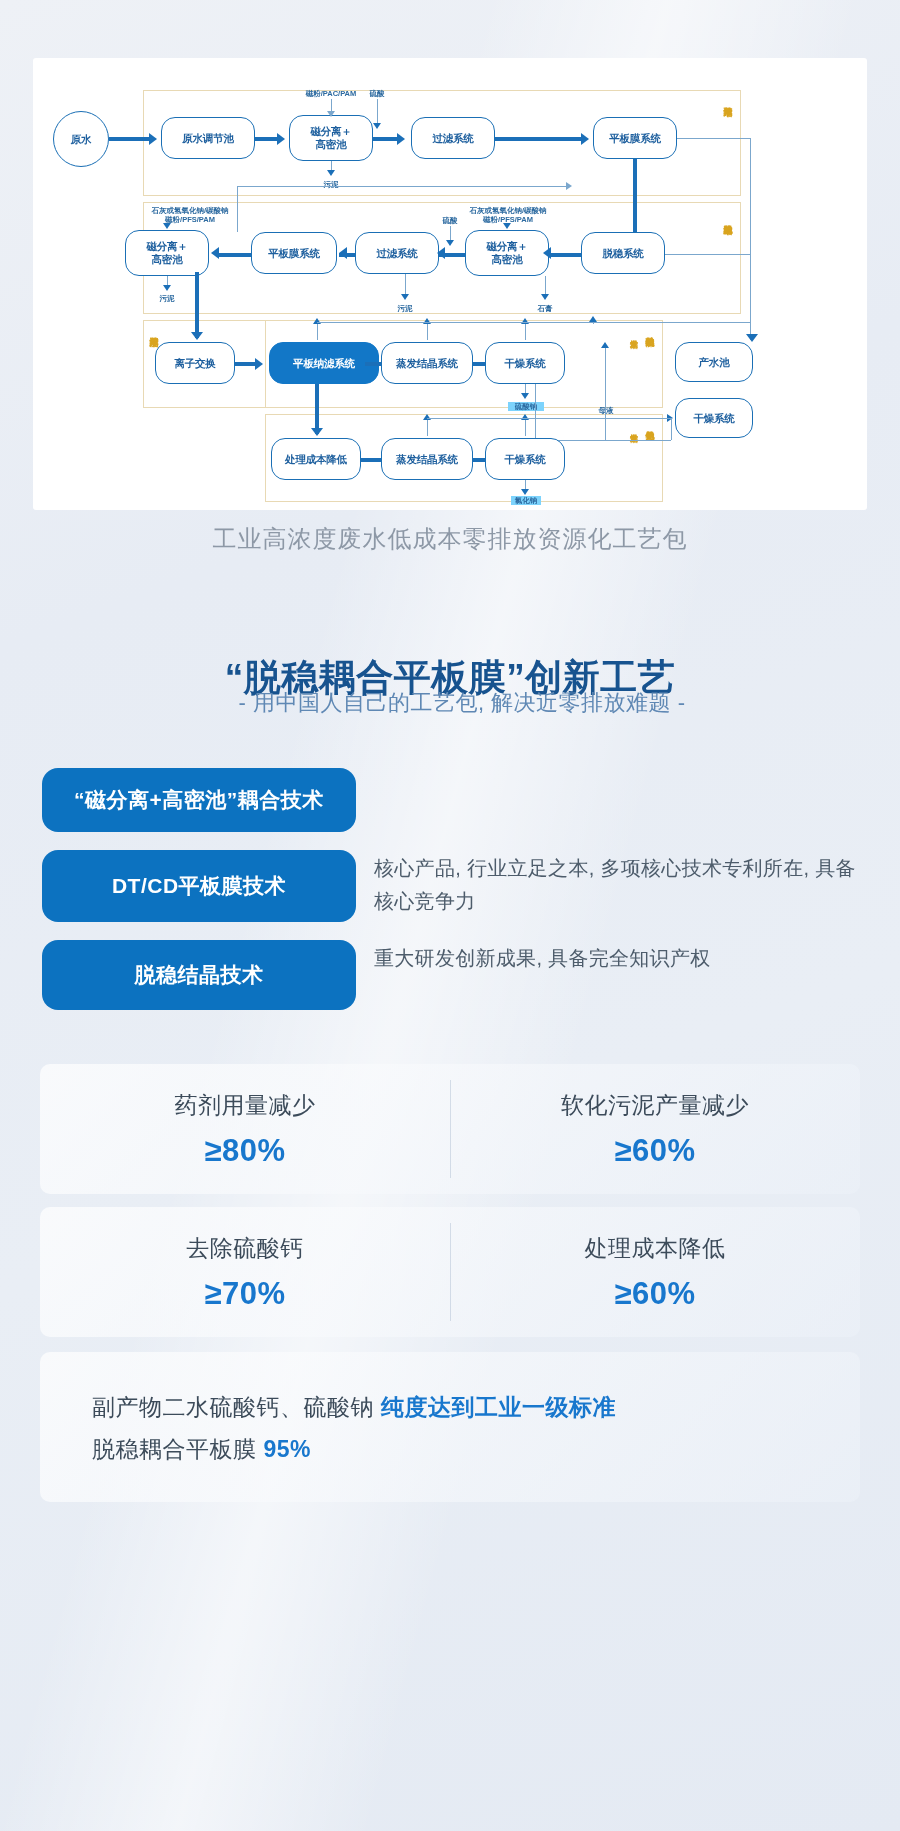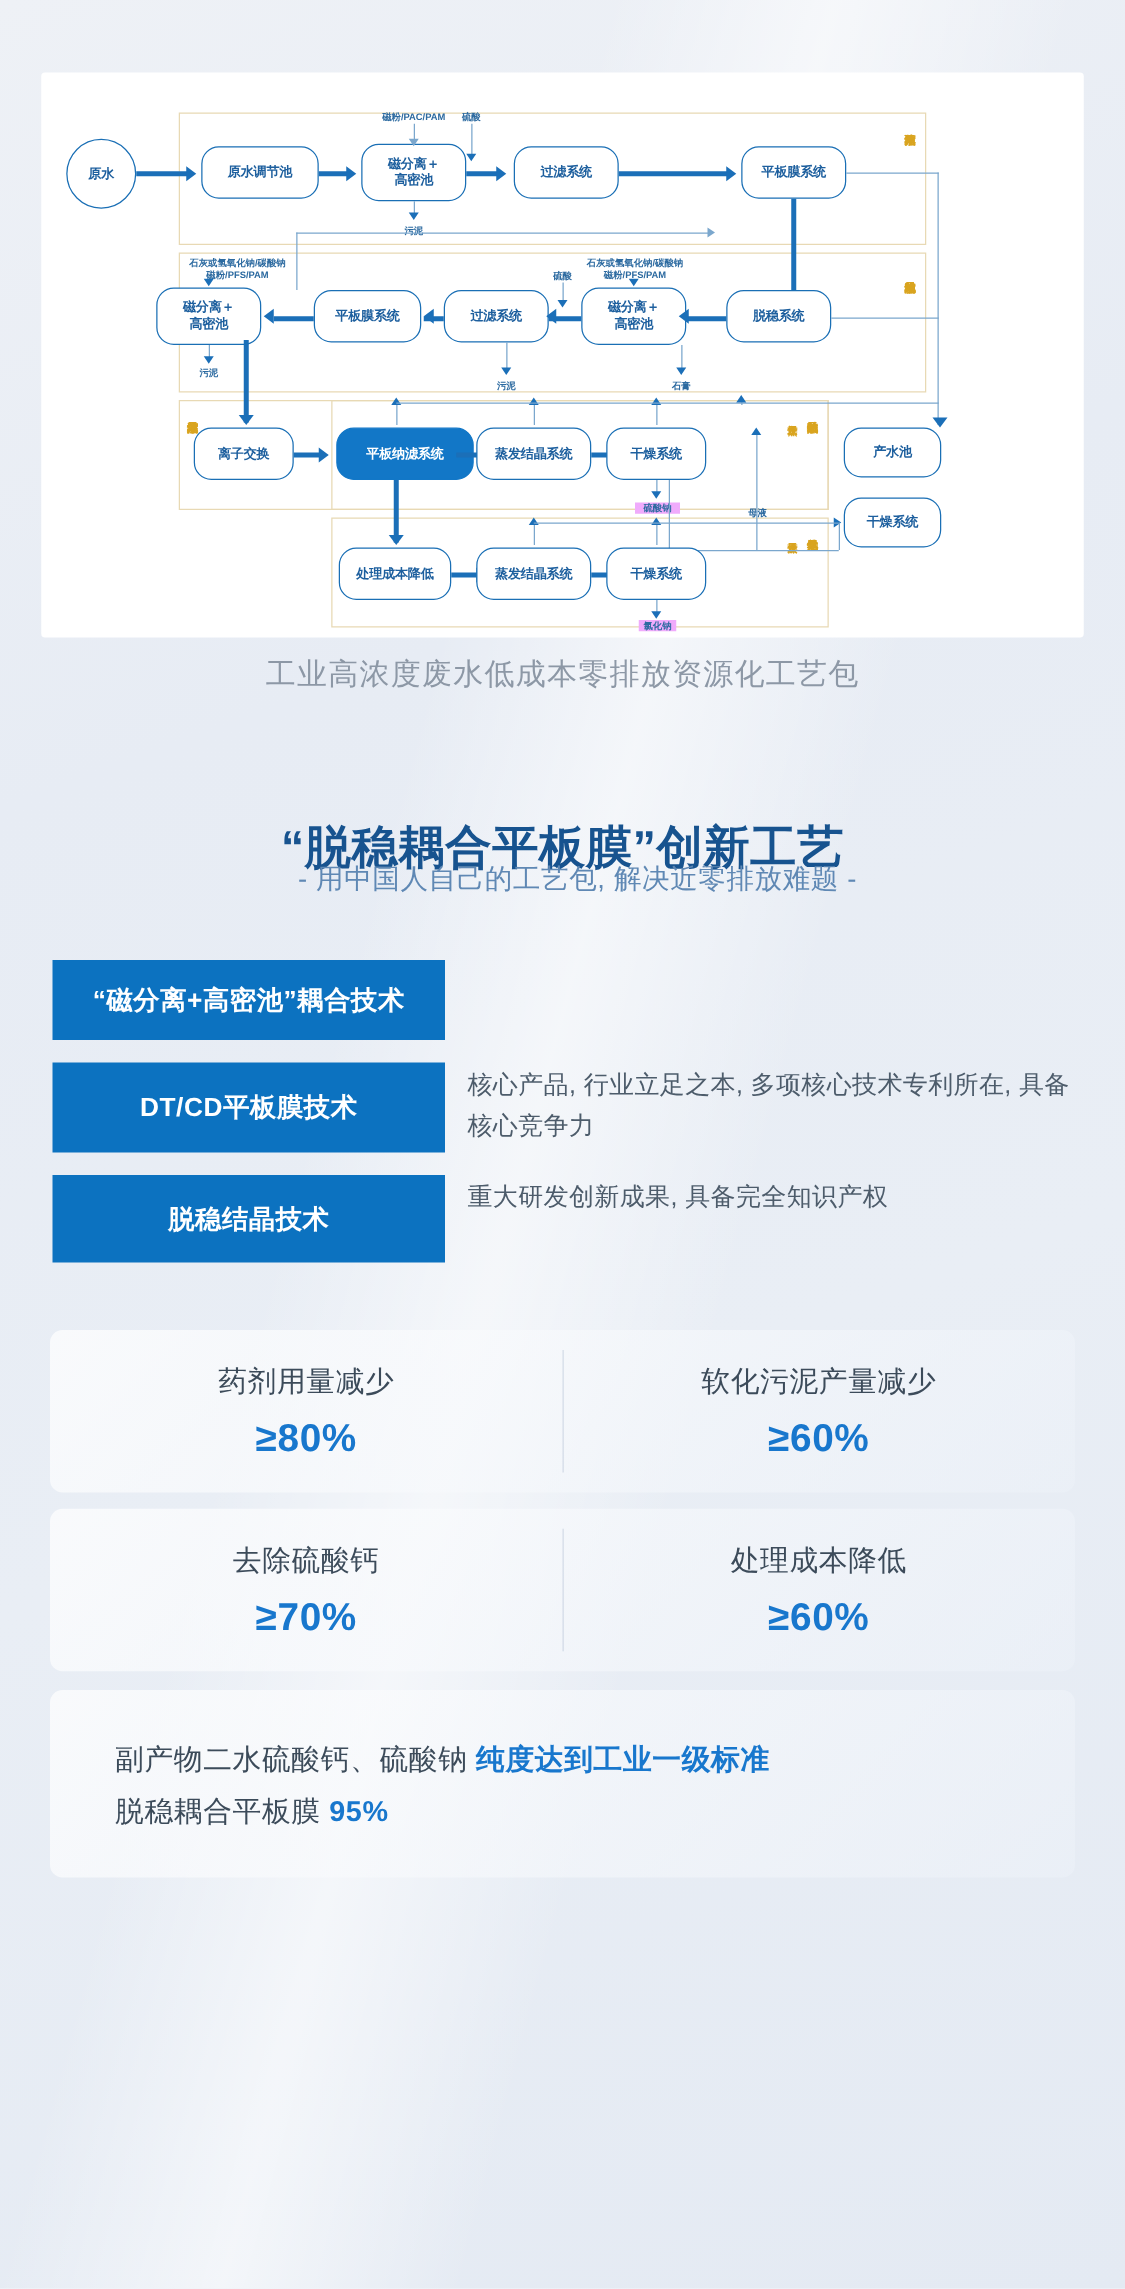--- a/index.html
+++ b/index.html
@@ -91,21 +91,21 @@
 
   .flow-text {
     position: absolute;
     color: #2c6aa0;
     font-size: 7.5px;
     font-weight: 700;
     line-height: 9px;
     white-space: nowrap;
     text-align: center;
   }
-  .flow-text.bg { background: #f0abfc; padding: 0 1px; }
+  .flow-text.bg { background: #7dd3fc; padding: 0 1px; }
 
   
   .caption {
     position: absolute;
     left: 0; top: 523px; width: 900px;
     text-align: center;
     color: #8d98a6;
     font-size: 24px;
     font-weight: 400;
     letter-spacing: 1px;
@@ -133,21 +133,21 @@
   }
 
   
   .tech-list { position: absolute; left: 42px; top: 768px; width: 820px; }
   .tech-row { display: flex; align-items: flex-start; margin-bottom: 18px; }
   .tech-tag {
     width: 314px;
     min-height: 64px;
     background: #0c72c0;
     color: #fff;
-    border-radius: 0;
+    border-radius: 16px;
     display: flex;
     align-items: center;
     justify-content: center;
     text-align: center;
     font-size: 21px;
     font-weight: 700;
     letter-spacing: .5px;
     flex: none;
     padding: 0 8px;
   }

